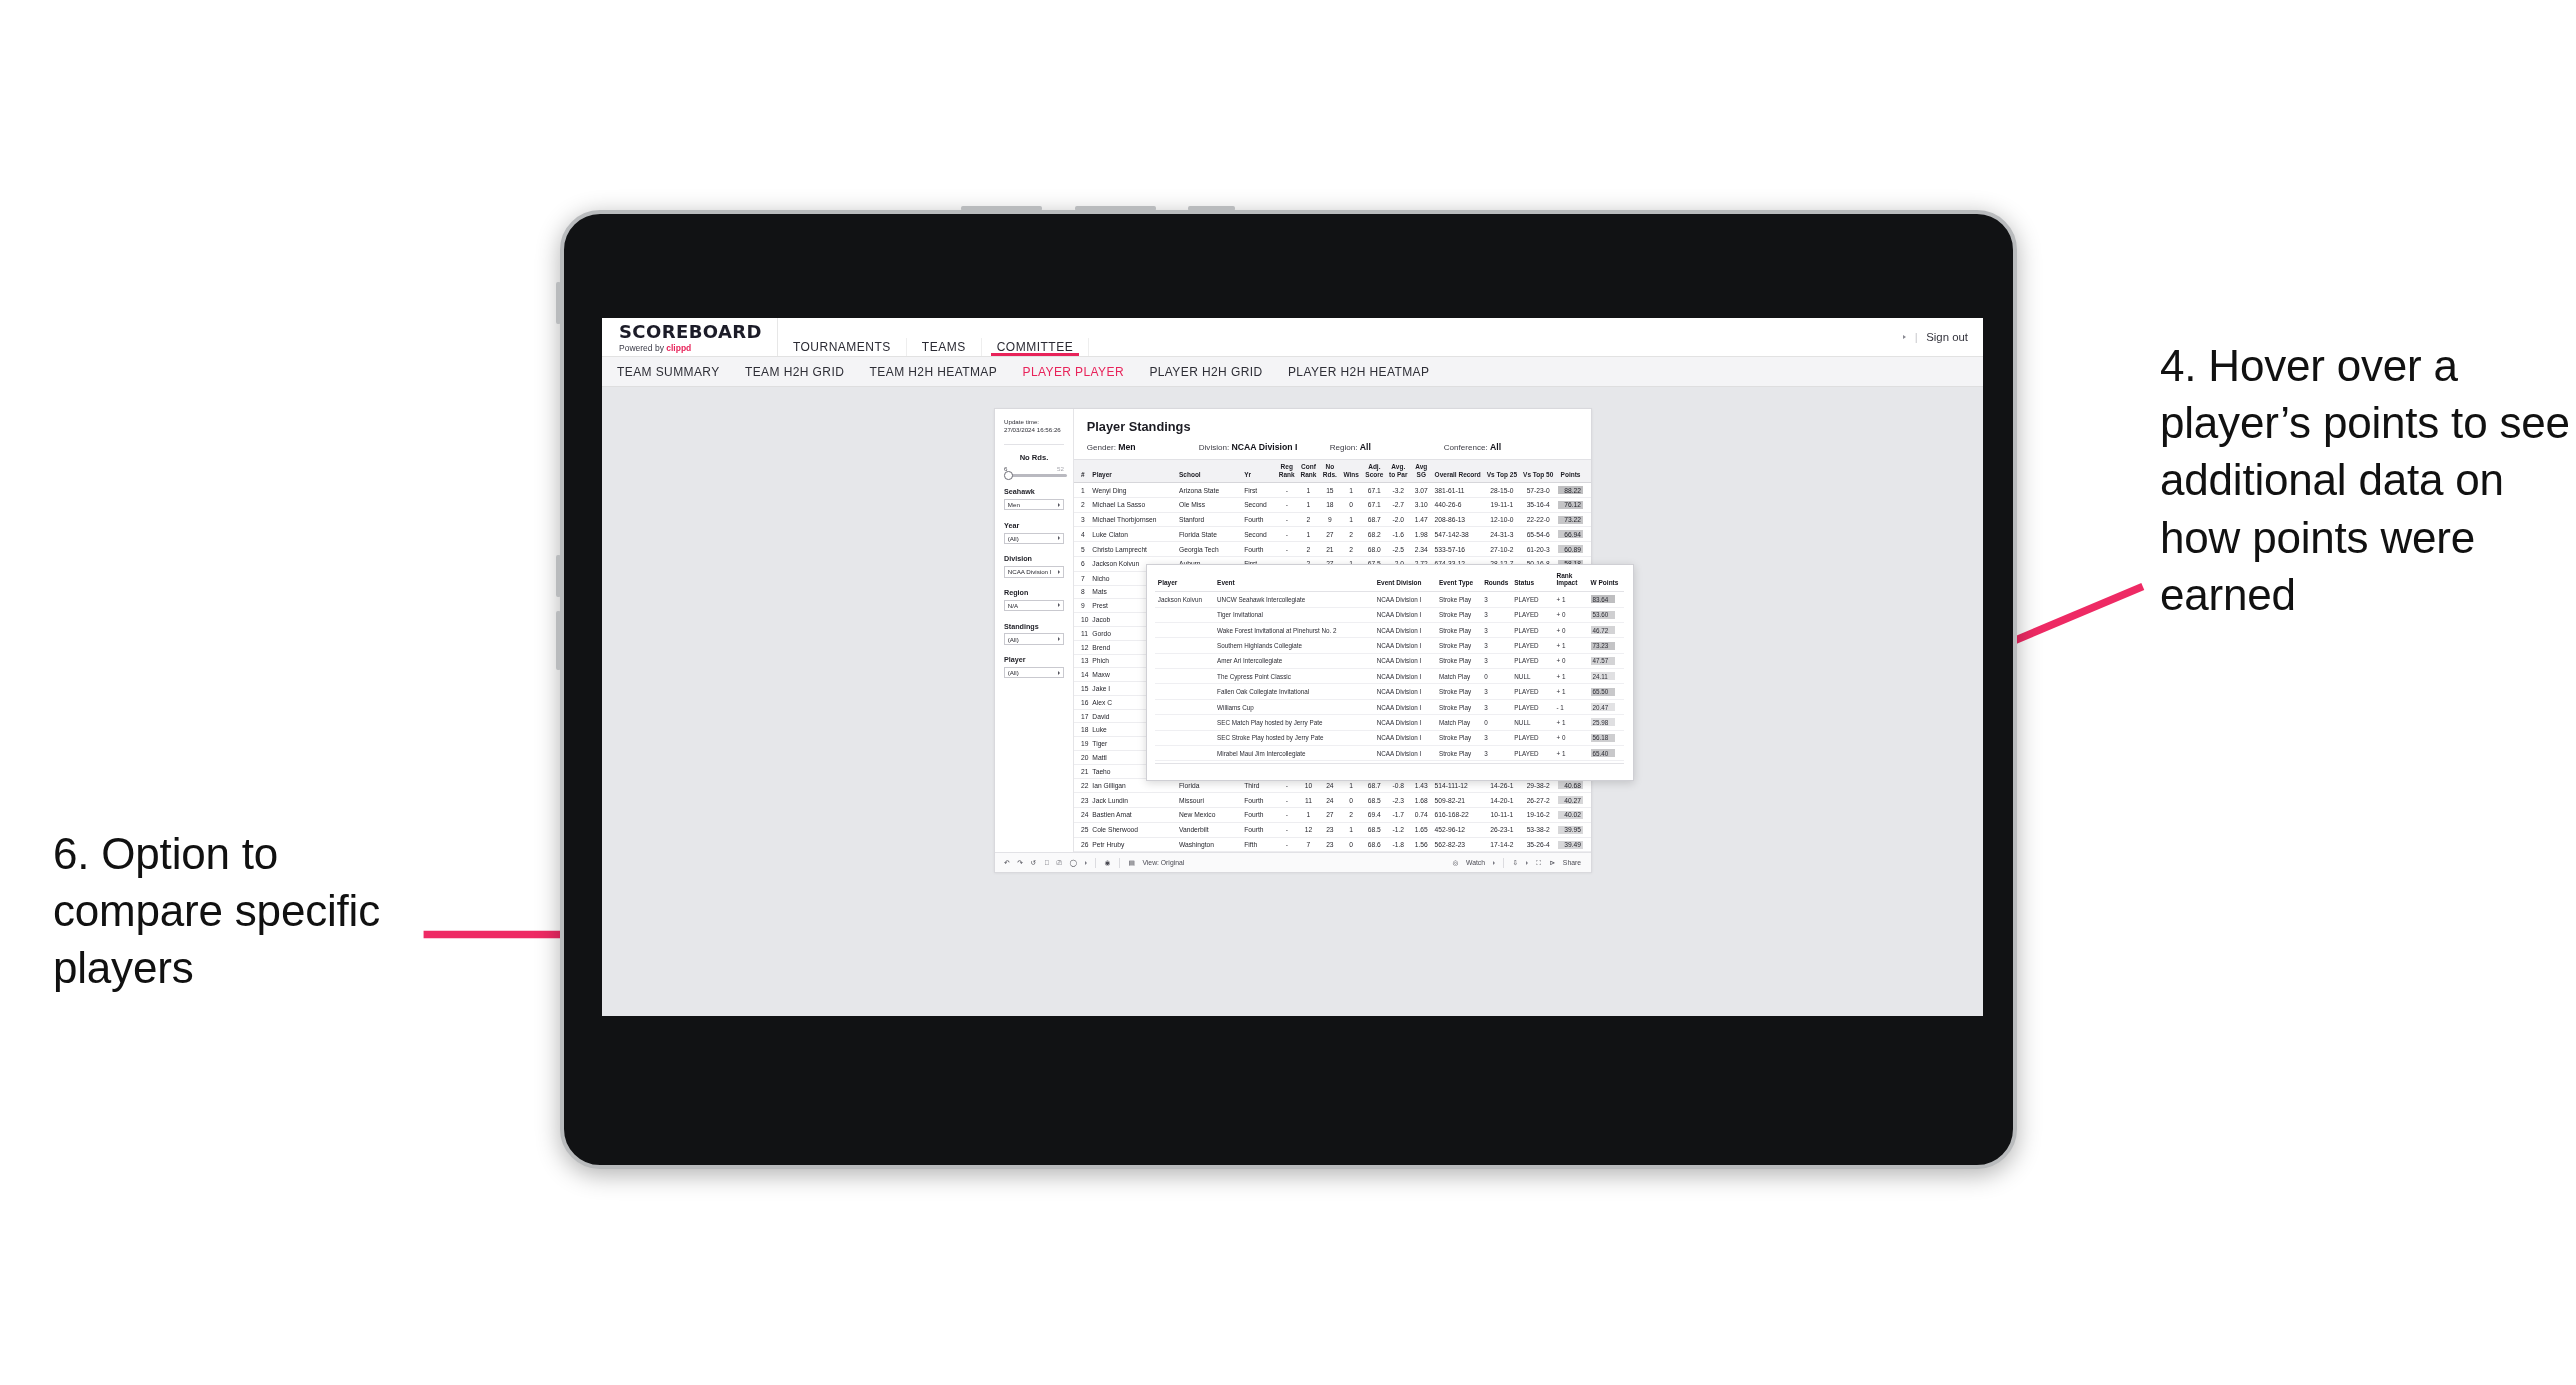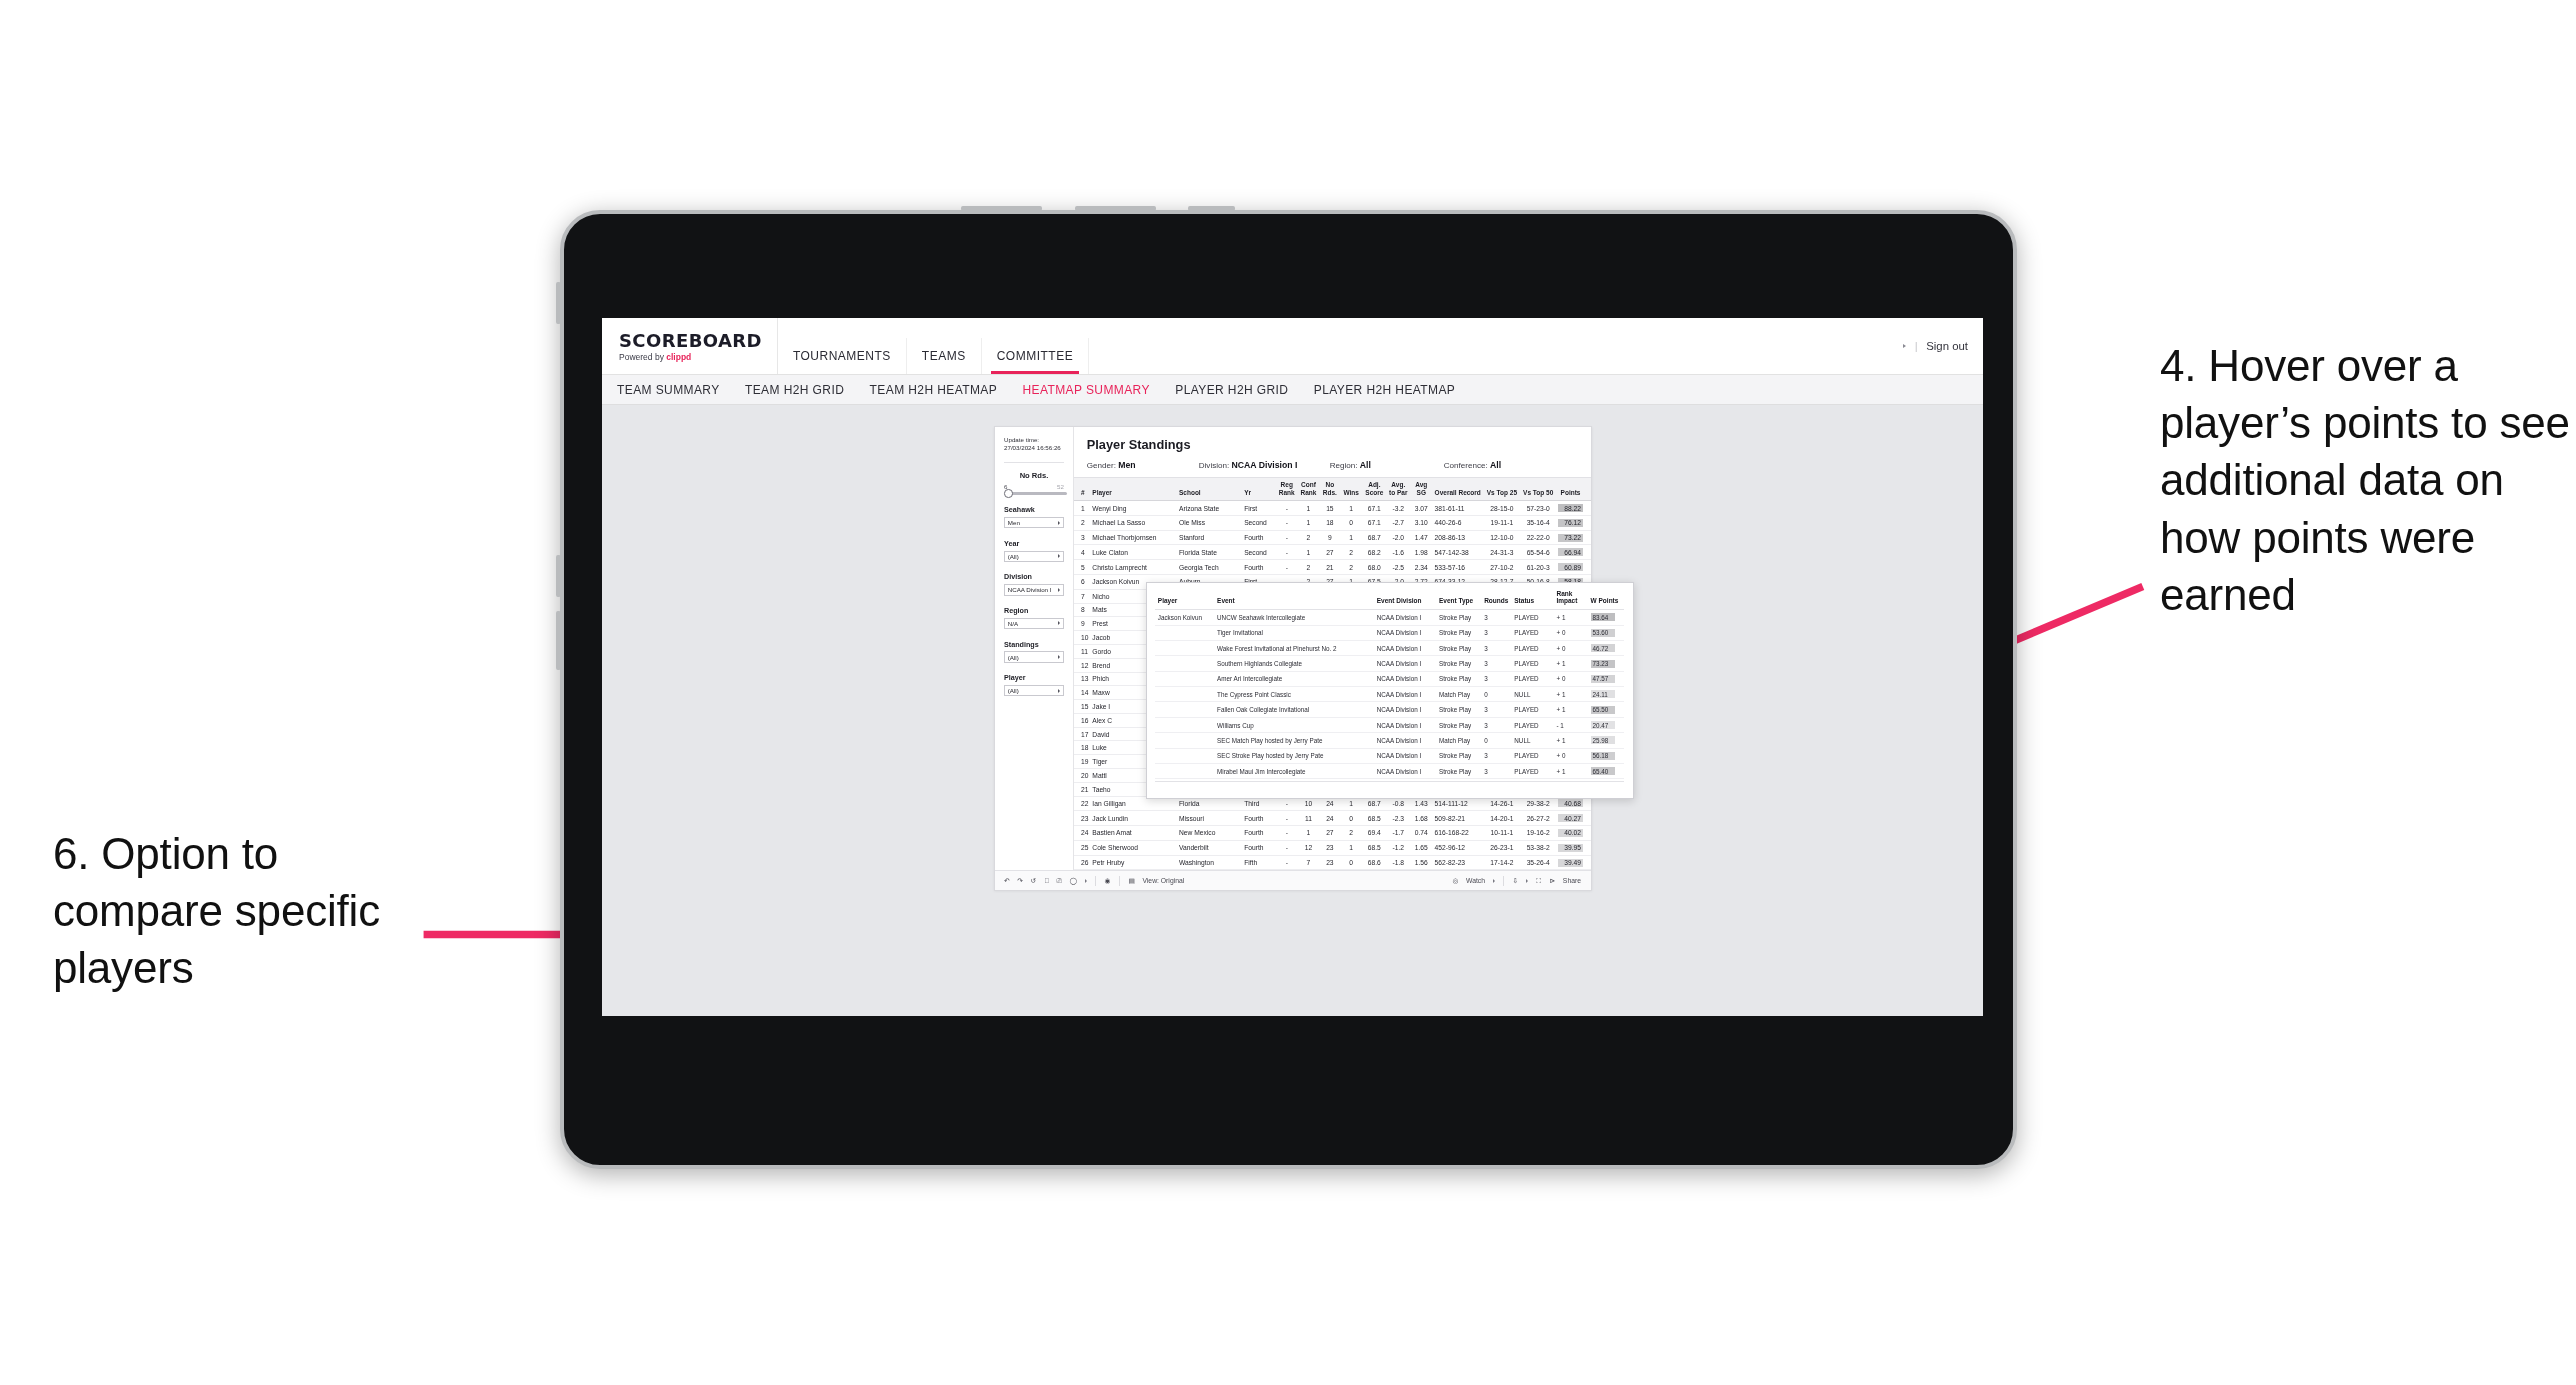--- a/index.html
+++ b/index.html
@@ -44,21 +44,21 @@
 
   #screen {
     position:absolute; left:38px; top:104px;
     width:1381px; height:698px;
     background:#e6e7ea;
     overflow:hidden;
   }
 
   
   #appbar {
-    height:57px; background:#ffffff;
+    height:39px; background:#ffffff;
     display:flex; align-items:stretch;
     border-bottom:0.9px solid #e2e2e2;
     position:relative;
   }
   .logo-wrap {
     padding:4.7px 15px 3.8px 17px;
     border-right:0.9px solid #e7e7e7;
     display:flex; flex-direction:column; justify-content:center;
   }
   .logo-main {
@@ -278,21 +278,21 @@
         <span class="caret-sm"></span>
         <span class="sep">|</span>
         <span>Sign out</span>
       </div>
     </div>
 
     <div id="subnav">
       <div class="subnav-item">TEAM SUMMARY</div>
       <div class="subnav-item">TEAM H2H GRID</div>
       <div class="subnav-item">TEAM H2H HEATMAP</div>
-      <div class="subnav-item active">HEATMAP SUMMARY</div>
+      <div class="subnav-item active">PLAYER PLAYER</div>
       <div class="subnav-item">PLAYER H2H GRID</div>
       <div class="subnav-item">PLAYER H2H HEATMAP</div>
     </div>
 
     <div id="canvas">
       <div id="dash">
         <div id="dash-body">
 
           <div id="sidebar">
             <div class="update-label">Update time:</div>

